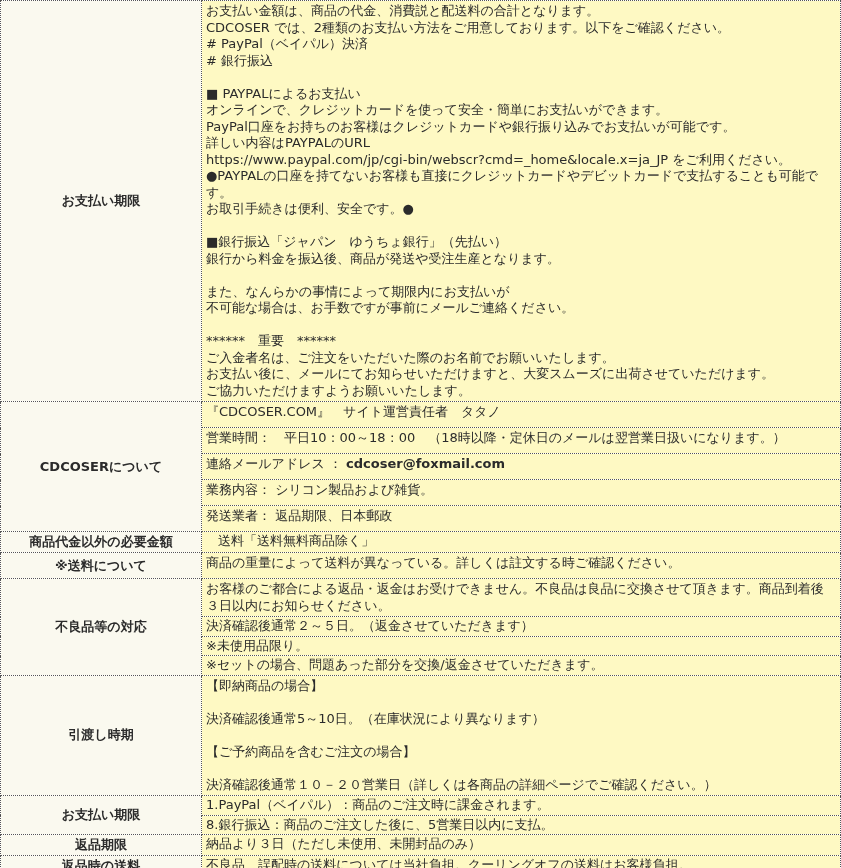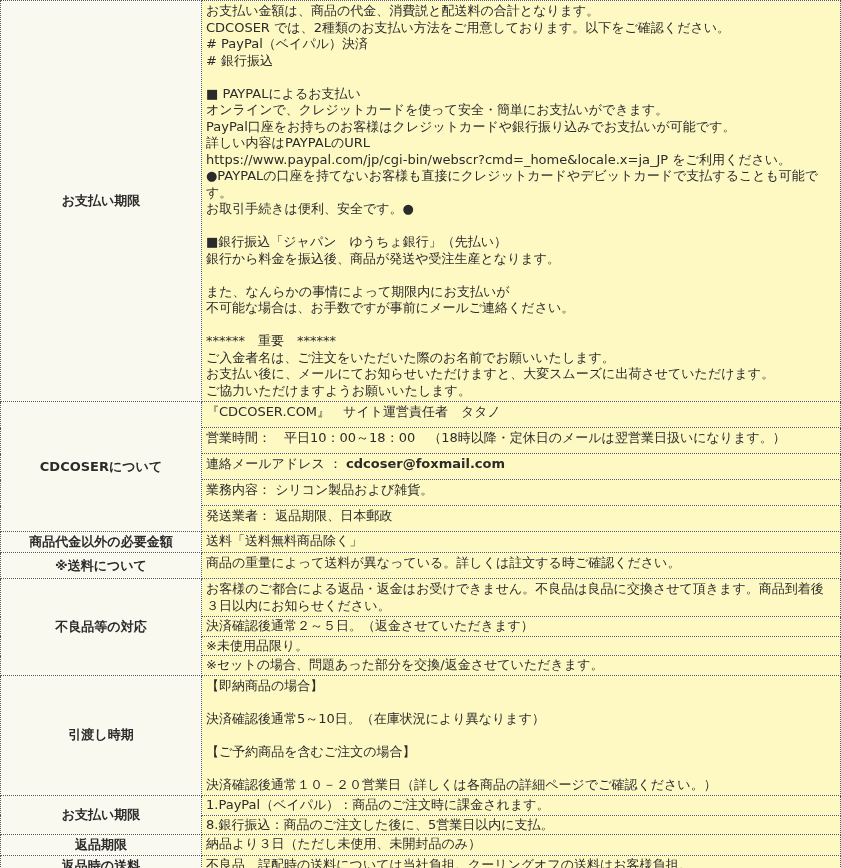--- a/index.html
+++ b/index.html
@@ -26,21 +26,21 @@
     width:192px;
     background:#faf9ef;
     text-align:center;
     vertical-align:middle;
     font-weight:bold;
     line-height:16px;
   }
   .lines{white-space:pre-line;line-height:16.5px;}
   td.one{height:21px;}
   td.tight{height:15px;padding:1px 4px;}
-  td.mid{height:17px;padding:1px 4px;}
+  td.mid{height:17px;padding:1px 16px;}
   .email{font-weight:bold;margin-top:24px;}
 </style>
 </head>
 <body>
 
 <table class="policy">
 
   <tbody>
       <tr>
     <td class="rowhead">お支払い期限</td>

